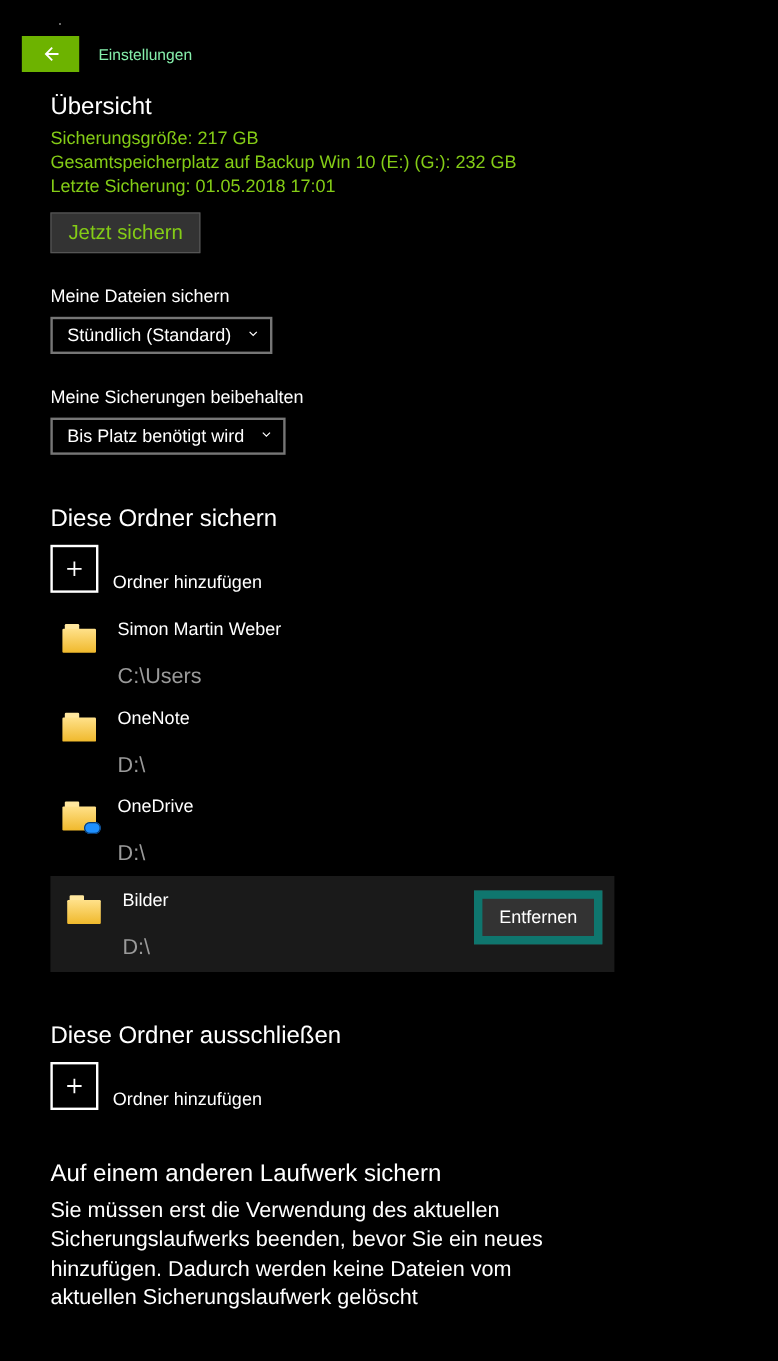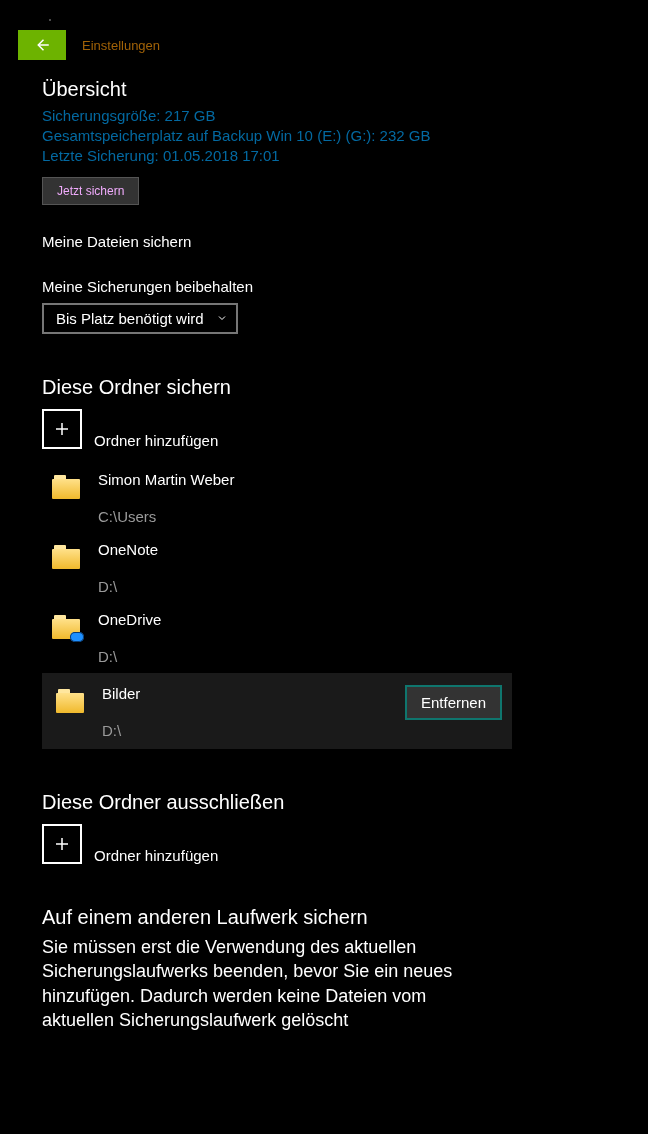--- a/index.html
+++ b/index.html
@@ -45,34 +45,34 @@
   .back-btn {
     width: 48px;
     height: 30px;
     background: #6db300;
     display: flex;
     align-items: center;
     justify-content: center;
     cursor: pointer;
   }
   .back-btn svg { width: 18px; height: 18px; stroke: #fff; }
-  .title { margin-left: 16px; font-size: 13px; color: #a16207; }
+  .title { margin-left: 16px; font-size: 13px; color: #86efac; }
   .content { padding: 18px 24px 0 24px; }
   .header-row { display: flex; align-items: center; gap: 14px; margin-top: 12px; margin-bottom: 28px; }
   .gear { width: 24px; height: 24px; }
   .page-title { font-size: 28px; font-weight: 400; }
   h2.section { font-size: 20px; font-weight: 400; margin-bottom: 6px; }
-  .info-line { font-size: 15px; color: #0369a1; margin: 3px 0; }
+  .info-line { font-size: 15px; color: #84cc16; margin: 3px 0; }
   .btn {
     display: inline-block;
     background: #333333;
     border: 1px solid #555;
-    color: #f0abfc;
+    color: #84cc16;
     padding: 6px 14px;
-    font-size: 12px;
+    font-size: 17px;
     margin-top: 10px;
     cursor: pointer;
   }
   .field-label { font-size: 15px; margin-top: 28px; margin-bottom: 8px; }
   .dropdown {
     display: inline-flex;
     align-items: center;
     justify-content: space-between;
     border: 2px solid #767676;
     padding: 5px 8px 5px 12px;
@@ -121,24 +121,24 @@
     background: linear-gradient(#ffe18a,#f0b92c);
     border-radius:1px;
   }
   .folder-icon .cloud {
     position:absolute; bottom:-3px; right:-4px;
     width:14px; height:10px; background:#1e90ff; border-radius:6px;
     box-shadow: 0 0 0 1px #0b3b70 inset;
   }
   .folder-txt { display:flex; flex-direction:column;gap:20px; }
   .folder-name { font-size: 15px; }
-  .folder-path { font-size: 15px; color: #9a9a9a; }
+  .folder-path { font-size: 18px; color: #9a9a9a; }
   .remove-row { display:flex; justify-content:flex-end; width:100%; }
   .remove-btn {
-    background:#333; border:2px solid #0f766e; color:#fff;
+    background:#333; border:7px solid #0f766e; color:#fff;
     padding:7px 14px; font-size:15px; cursor:pointer;
   }
   .cutoff { margin-top: 42px; }
   .cutoff p { font-size: 18px; line-height: 1.35; max-width: 460px; margin-top:4px; }
 </style>
 </head>
 <body class="stars">
 
 <div class="window">
 
@@ -155,20 +155,28 @@
   <div class="content">
 
 
     <h2 class="section">Übersicht</h2>
     <div class="info-line">Sicherungsgröße: 217 GB</div>
     <div class="info-line">Gesamtspeicherplatz auf Backup Win 10 (E:) (G:): 232 GB</div>
     <div class="info-line">Letzte Sicherung: 01.05.2018 17:01</div>
     <div class="btn">Jetzt sichern</div>
 
     <div class="field-label">Meine Dateien sichern</div>
+    <div class="dropdown">
+      <span>Stündlich (Standard)</span>
+      <span class="chev">
+        <svg viewBox="0 0 24 24" fill="none" stroke-width="2">
+            <path d="M6 9l6 6 6-6"></path>
+          </svg>
+      </span>
+    </div>
 
     <div class="field-label">Meine Sicherungen beibehalten</div>
     <div class="dropdown">
       <span>Bis Platz benötigt wird</span>
       <span class="chev">
         <svg viewBox="0 0 24 24" fill="none" stroke-width="2">
             <path d="M6 9l6 6 6-6"></path>
           </svg>
       </span>
     </div>

